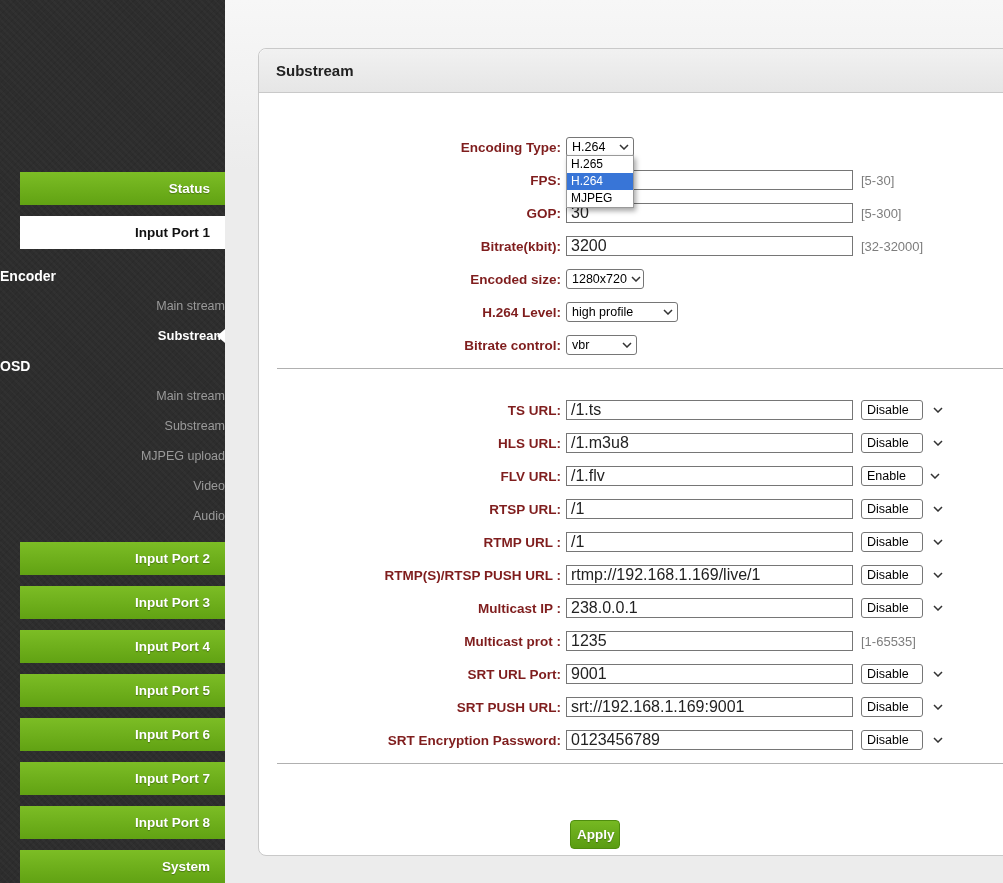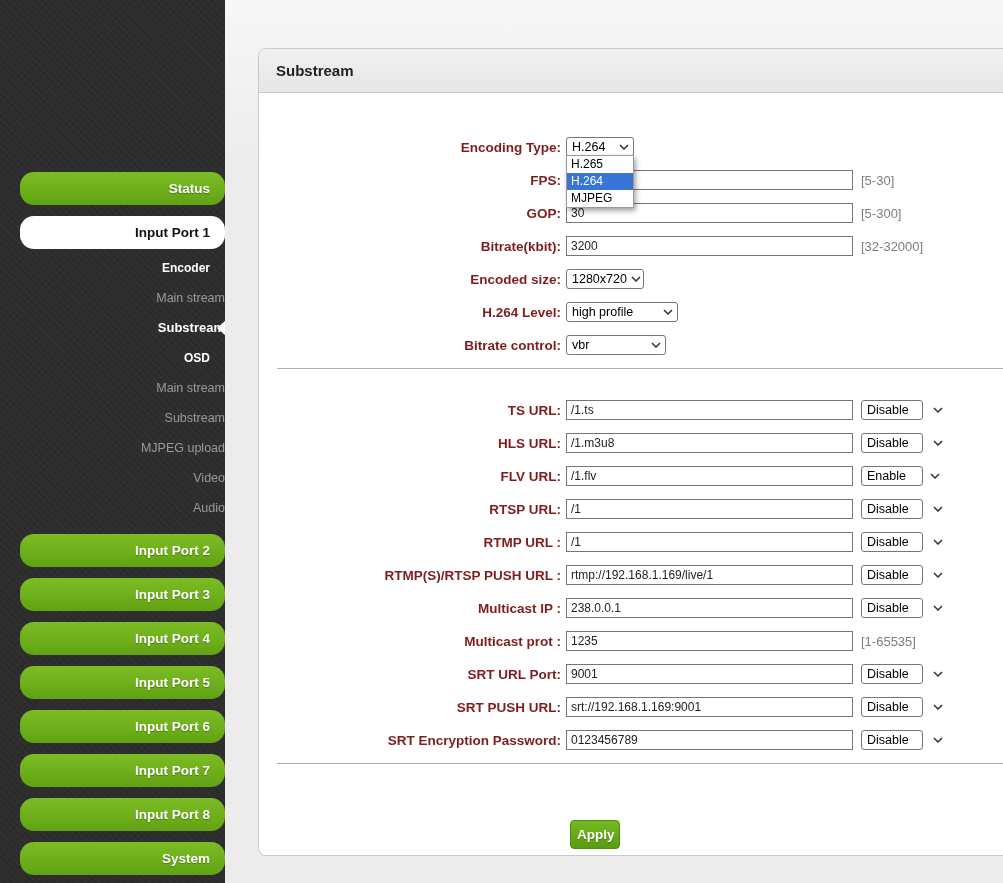--- a/index.html
+++ b/index.html
@@ -17,41 +17,41 @@
     background-color: #2d2d2d;
     background-image:
       repeating-linear-gradient(45deg, rgba(255,255,255,0.02) 0 2px, transparent 2px 5px),
       repeating-linear-gradient(-45deg, rgba(0,0,0,0.06) 0 1px, transparent 1px 4px);
   }
   .side-spacer { height: 172px; }
   .sbtn {
     display: block;
     width: 205px; height: 33px;
     margin: 0 0 11px 20px;
-    border-radius: 14px;
+    border-radius: 0;
     line-height: 33px;
     text-align: right;
     padding-right: 15px;
     font-size: 13.5px; font-weight: bold;
     cursor: pointer;
   }
   .sbtn.green {
     background: linear-gradient(#7cbd25, #61a213);
     color: #ffffff;
     text-shadow: 0 1px 1px rgba(0,0,0,0.3);
   }
   .sbtn.white {
     background: #ffffff;
     color: #111111;
-    margin-bottom: 4px;
+    margin-bottom: 12px;
   }
   .menu-h {
     height: 30px; line-height: 30px;
-    text-align: right; padding-right: 15px;
-    color: #ffffff; font-weight: bold; font-size: 12px;
+    text-align: left; padding-right: 15px;
+    color: #ffffff; font-weight: bold; font-size: 14px;
   }
   .menu-i {
     height: 30px; line-height: 30px;
     text-align: right; 
     color: #9a9a9a; font-size: 12.5px;
     cursor: pointer;
     position: relative;
   }
   .menu-i.active {
     color: #ffffff; font-weight: bold; font-size: 13px;
@@ -97,40 +97,40 @@
   }
   .lbl {
     width: 307px; padding-right: 5px;
     text-align: right;
     font-weight: bold; font-size: 13.5px; color: #7f1d1d;
     white-space: nowrap;
   }
   .inp {
     width: 287px; height: 20px;
     border: 1px solid #767676;
-    font-size: 12px; color: #222222;
+    font-size: 16px; color: #222222;
     padding: 0 4px;
     font-family: "Liberation Sans", sans-serif;
     outline: none;
   }
   .hint { margin-left: 8px; font-size: 13px; color: #7d7d7d; white-space: nowrap; }
 
   .sel {
     display: inline-flex; align-items: center; justify-content: space-between;
     height: 20px;
     border: 1px solid #767676; border-radius: 3px;
     background: #ffffff;
     font-size: 12.5px; color: #000000;
     padding: 0 4px 0 5px;
     cursor: pointer;
   }
   .w-enc   { width: 68px; }
   .w-size  { width: 78px; }
   .w-level { width: 112px; }
-  .w-ctrl  { width: 100px; }
+  .w-ctrl  { width: 71px; }
   .w-state { width: 62px; margin-left: 8px; gap: 20px; }
   .chev { display: inline-flex; margin-left: 4px; }
 
   
   .popup {
     position: absolute;
     left: 307px; top: 18px;
     width: 68px;
     background: #ffffff;
     border: 1px solid #9a9a9a;

